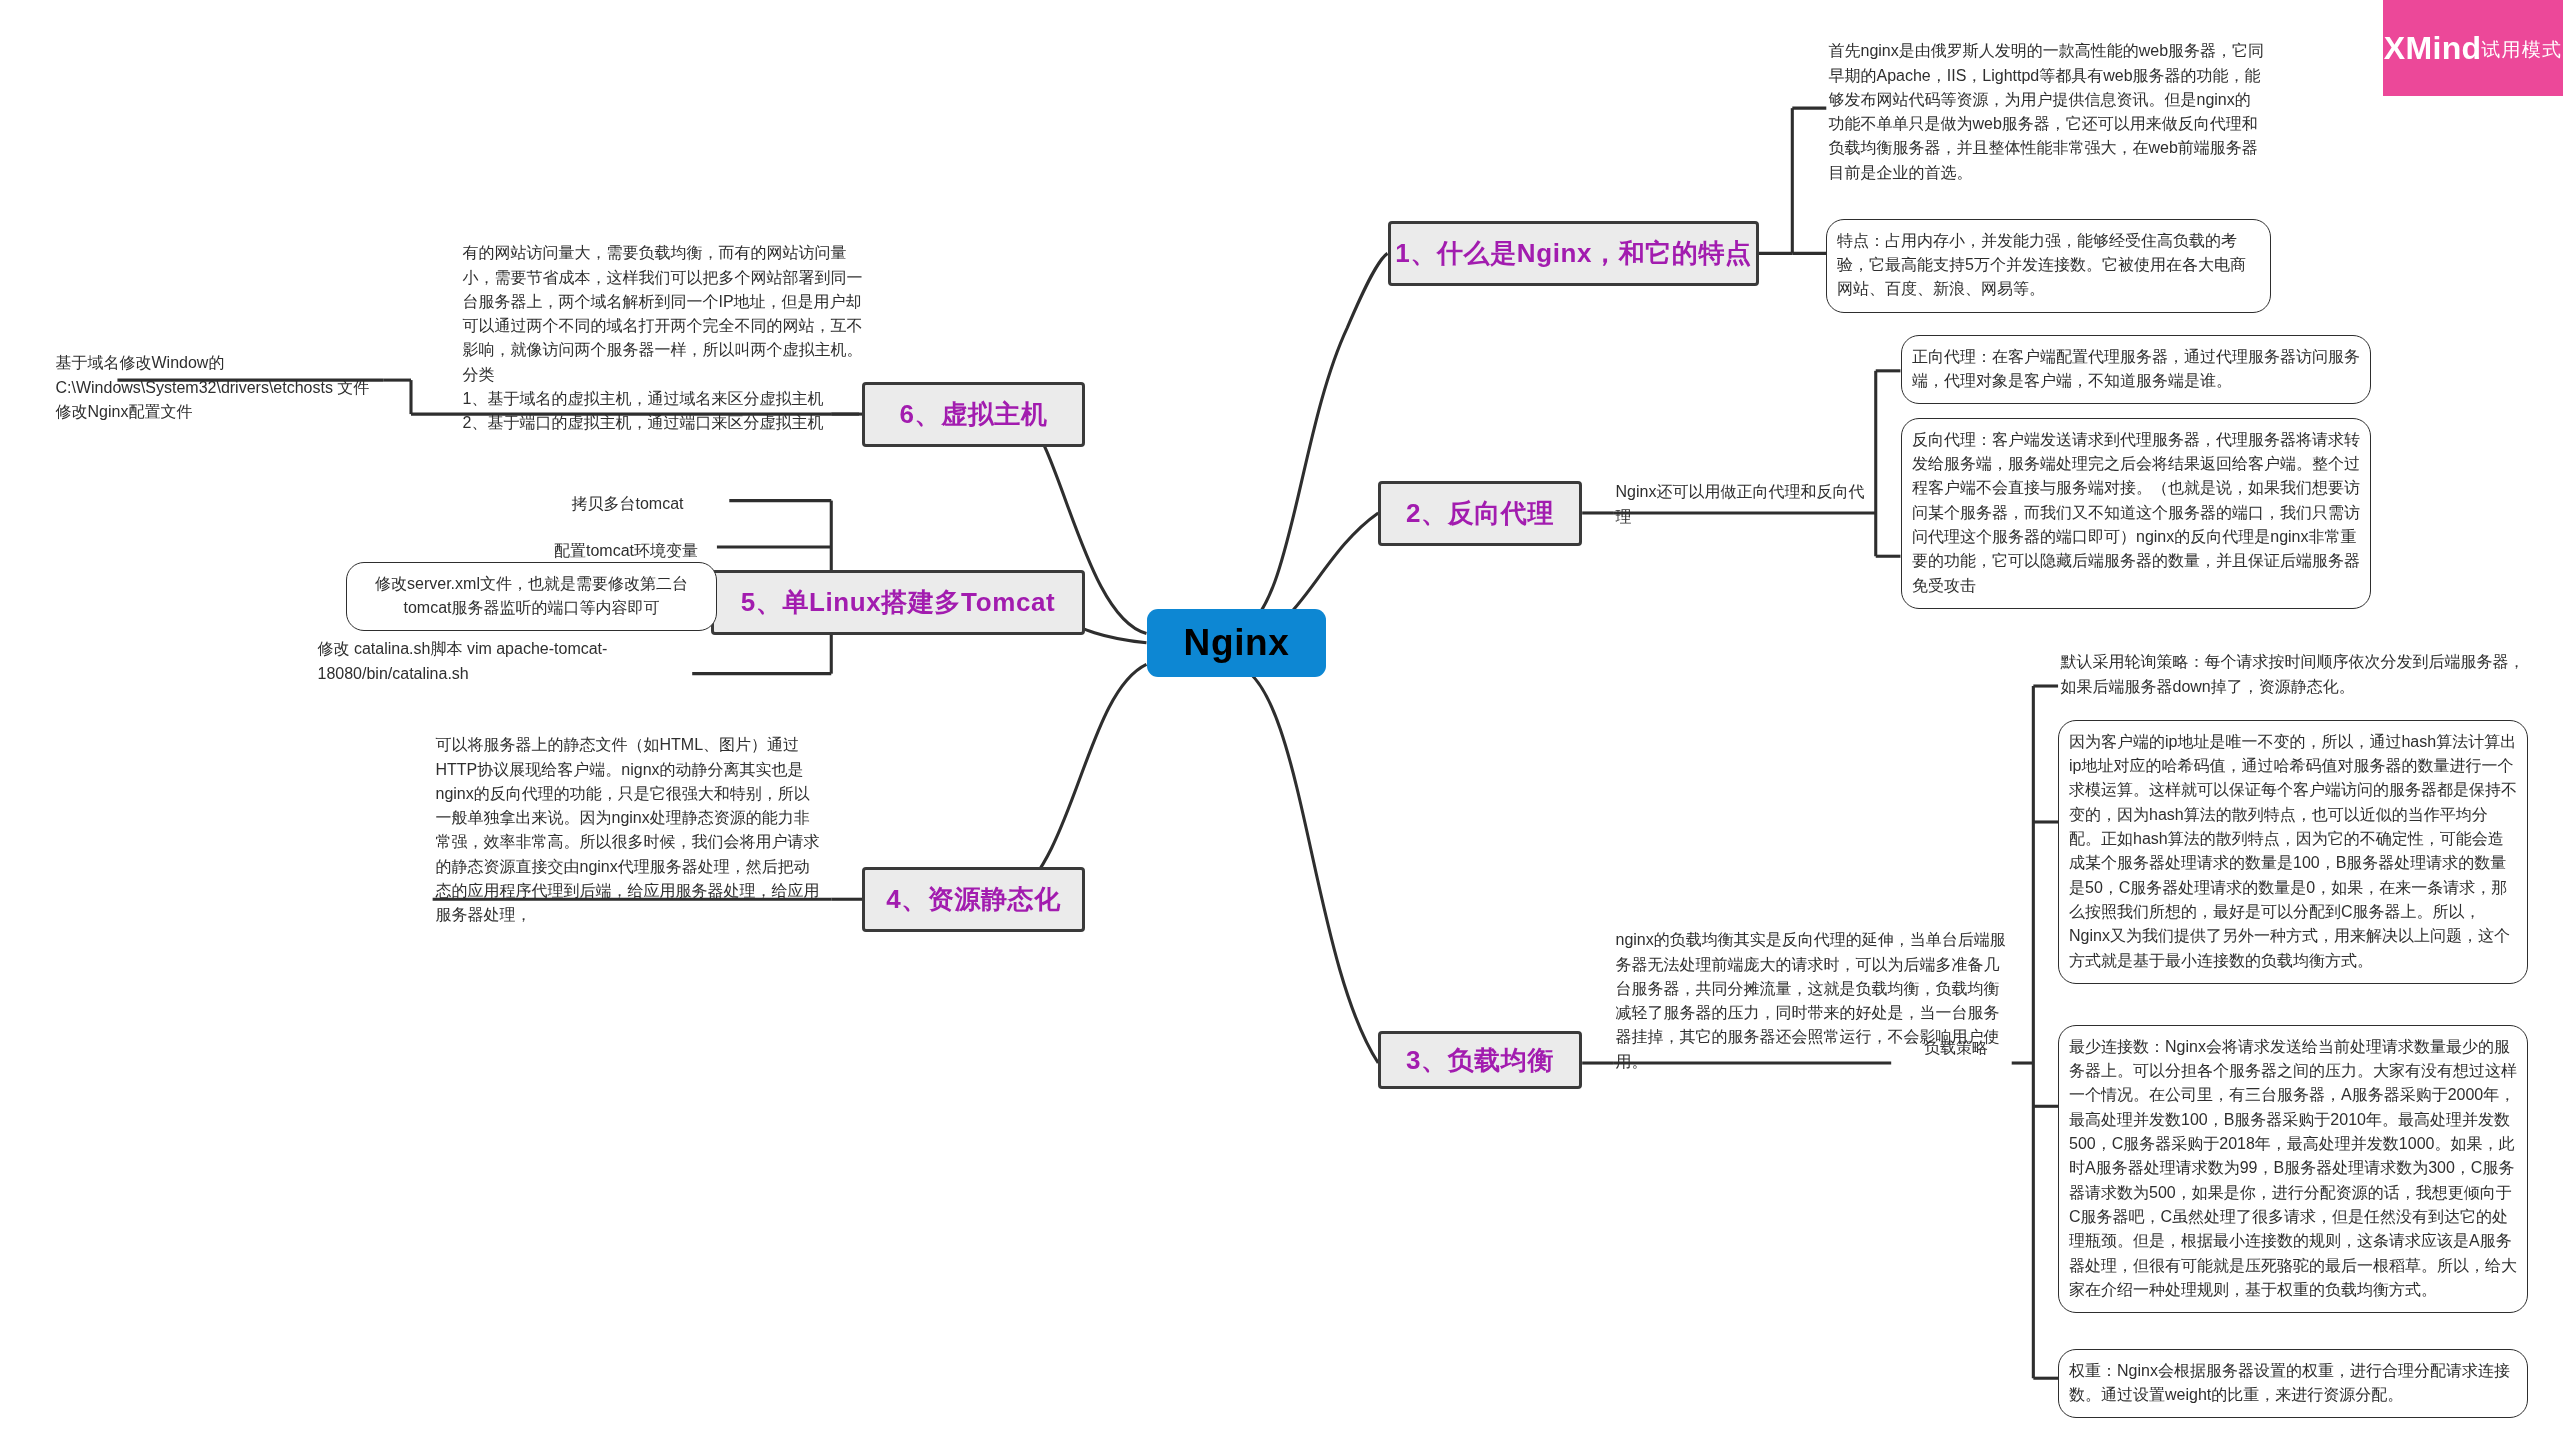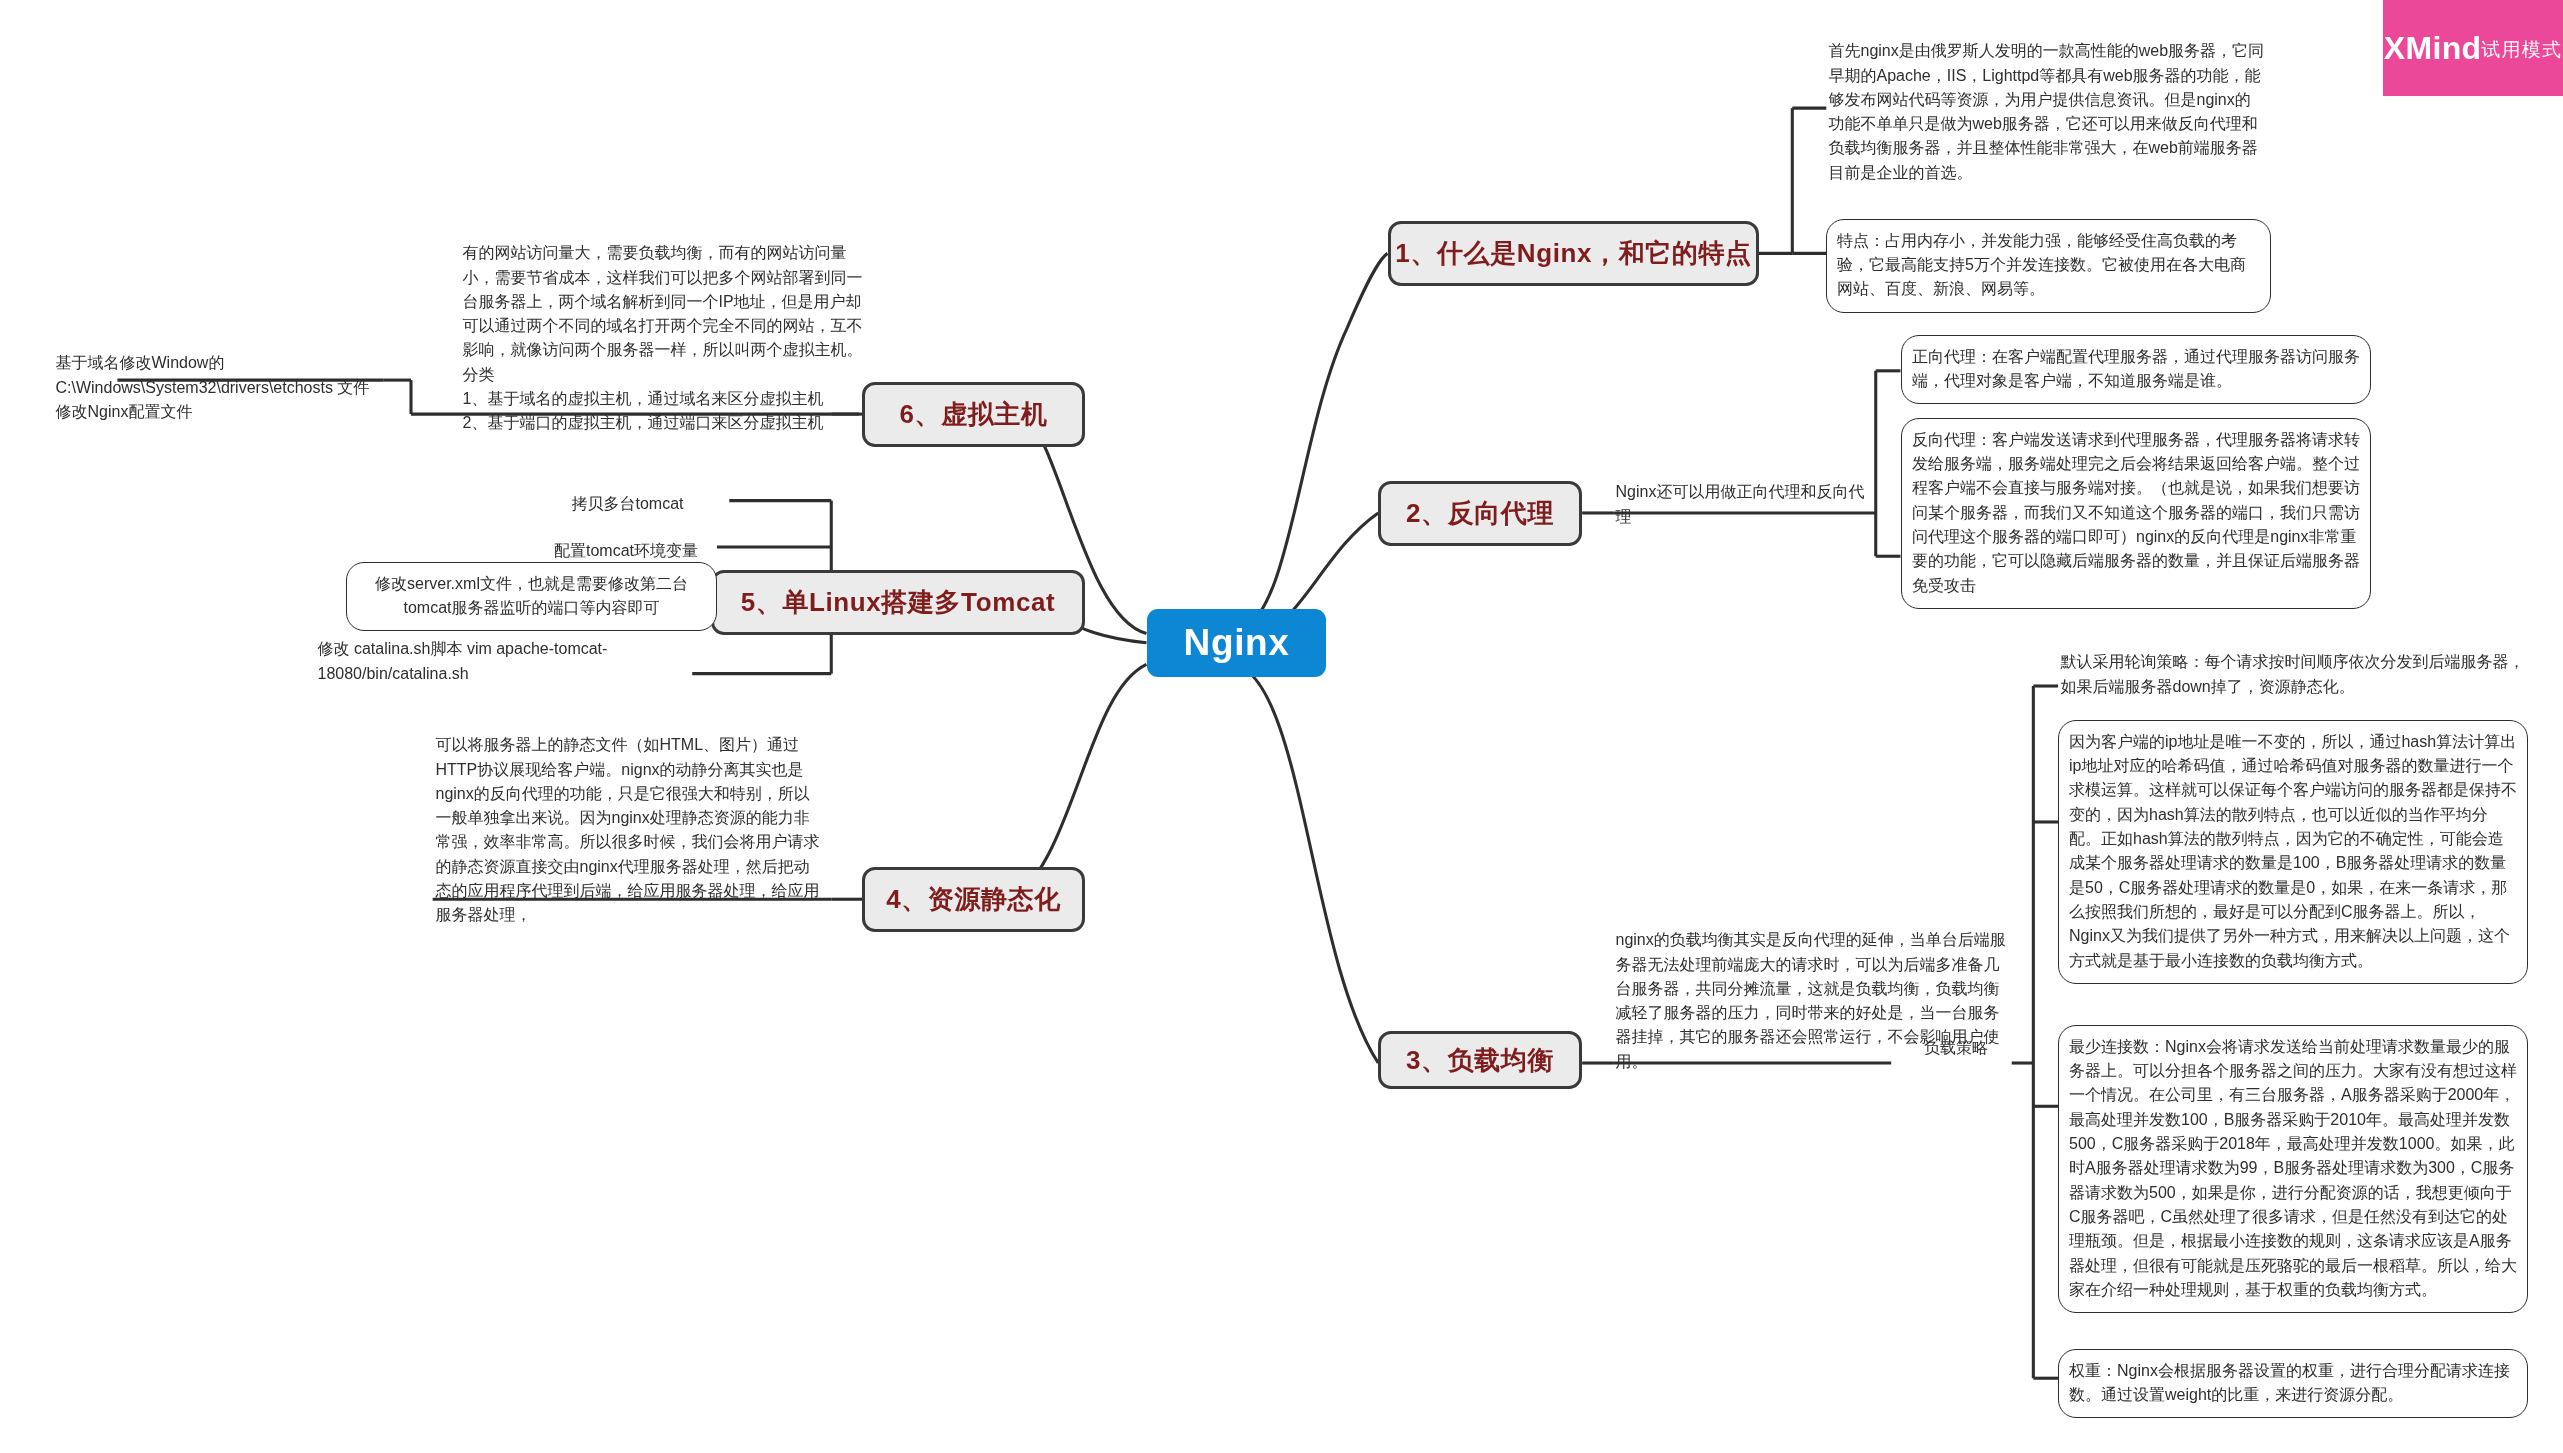--- a/index.html
+++ b/index.html
@@ -20,34 +20,34 @@
     left: 0; top: 0;
     width: 2563px;
     height: 1453px;
     pointer-events: none;
   }
   .node {
     position: absolute;
     box-sizing: border-box;
     background: #ebebeb;
     border: 3.1px solid #3a3a3a;
-    border-radius: 13px;
+    border-radius: 4px;
     display: flex;
     align-items: center;
     justify-content: center;
     font-weight: bold;
-    color: #7f1d1d;
+    color: #a21caf;
     letter-spacing: 0.6px;
     white-space: nowrap;
   }
   .node.central {
     background: #0d87d3;
     border: none;
     border-radius: 11px;
-    color: #ffffff;
+    color: #000000;
     font-weight: bold;
   }
   .leaf {
     position: absolute;
     box-sizing: border-box;
     color: #2e2e2e;
     line-height: 1.52;
     white-space: pre-wrap;
     word-break: break-word;
     margin-top: 6px;

